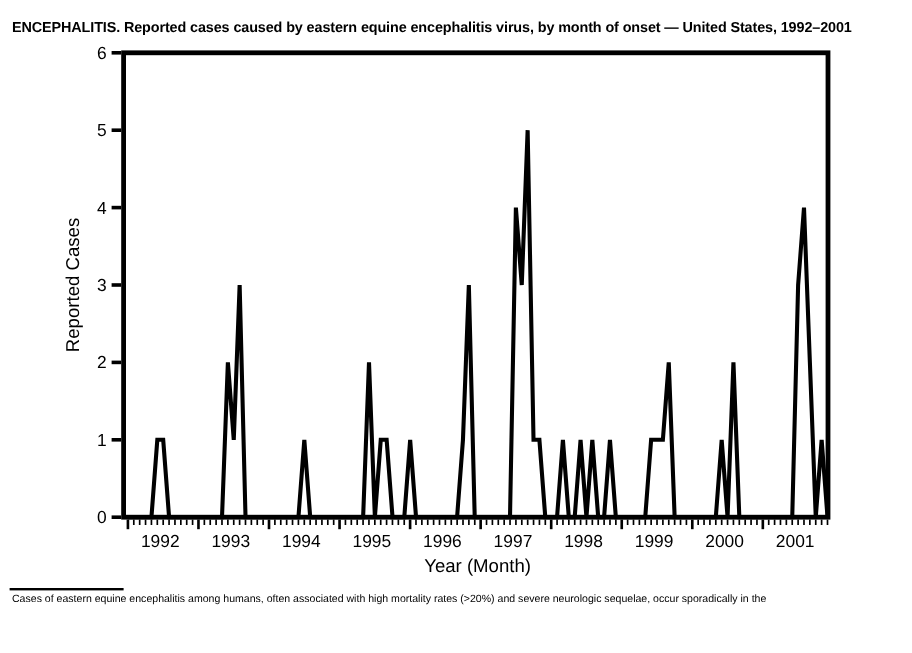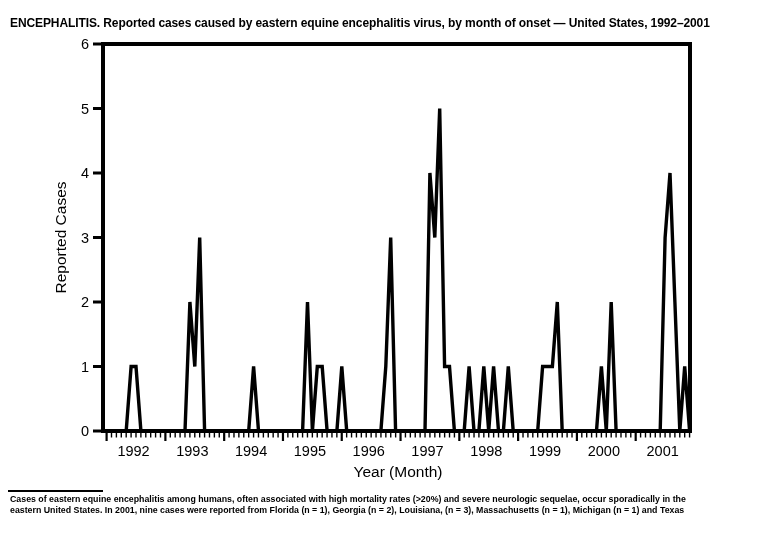--- a/index.html
+++ b/index.html
@@ -4,21 +4,21 @@
 <style>
   html,body{margin:0;padding:0;background:#ffffff;}
   #page{position:relative;width:760px;height:544px;background:#ffffff;overflow:hidden;
         font-family:"Liberation Sans", sans-serif;color:#000;}
   #chart-title{position:absolute;left:10px;top:16px;width:746px;
         font-size:12px;font-weight:bold;letter-spacing:-0.1px;white-space:nowrap;}
   #chart-svg{position:absolute;left:0;top:0;}
   #footnote-rule{position:absolute;left:8px;top:490px;width:95px;height:2px;background:#000;}
   #footnote{position:absolute;left:10px;top:494px;width:744px;
         font-size:8.8px;line-height:10.9px;letter-spacing:0px;}
-  .fn-line{white-space:nowrap;font-weight:bold;}
+  .fn-line{white-space:nowrap;}
 </style>
 </head>
 <body>
 
 <div id="page">
   <div id="chart-title">ENCEPHALITIS. Reported cases caused by eastern equine encephalitis virus, by month of onset — United States, 1992–2001</div>
 
   <svg id="chart-svg" width="760" height="490" viewBox="0 0 760 490">
       <line x1="93" y1="431" x2="101" y2="431" stroke="#000000" stroke-width="3"></line>
       <text x="89" y="436" text-anchor="end" font-size="14.5" font-family="&quot;Liberation Sans&quot;, sans-serif" fill="#000000">0</text>
@@ -166,15 +166,14 @@
       <text x="662.6365000000001" y="456" text-anchor="middle" font-size="14.5" font-family="&quot;Liberation Sans&quot;, sans-serif" fill="#000000">2001</text>
       <rect x="103" y="44" width="587" height="387" fill="none" stroke="#000000" stroke-width="4"></rect>
       <text x="398" y="477" text-anchor="middle" font-size="15.5" font-family="&quot;Liberation Sans&quot;, sans-serif" fill="#000000">Year (Month)</text>
       <text x="0" y="0" text-anchor="middle" font-size="15.5" font-family="&quot;Liberation Sans&quot;, sans-serif" fill="#000000" transform="translate(66,237.5) rotate(-90)">Reported Cases</text>
       <polyline points="106.6,431.0 111.5,431.0 116.4,431.0 121.3,431.0 126.2,431.0 131.1,366.5 136.0,366.5 140.9,431.0 145.8,431.0 150.7,431.0 155.6,431.0 160.5,431.0 165.4,431.0 170.3,431.0 175.2,431.0 180.1,431.0 185.0,431.0 189.9,302.0 194.8,366.5 199.7,237.5 204.6,431.0 209.5,431.0 214.4,431.0 219.3,431.0 224.2,431.0 229.1,431.0 234.0,431.0 238.9,431.0 243.8,431.0 248.7,431.0 253.6,366.5 258.5,431.0 263.4,431.0 268.3,431.0 273.2,431.0 278.1,431.0 283.0,431.0 287.9,431.0 292.8,431.0 297.7,431.0 302.6,431.0 307.5,302.0 312.4,431.0 317.3,366.5 322.2,366.5 327.1,431.0 332.0,431.0 336.9,431.0 341.8,366.5 346.7,431.0 351.5,431.0 356.4,431.0 361.3,431.0 366.2,431.0 371.1,431.0 376.0,431.0 380.9,431.0 385.8,366.5 390.7,237.5 395.6,431.0 400.5,431.0 405.4,431.0 410.3,431.0 415.2,431.0 420.1,431.0 425.0,431.0 429.9,173.0 434.8,237.5 439.7,108.5 444.6,366.5 449.5,366.5 454.4,431.0 459.3,431.0 464.2,431.0 469.1,366.5 474.0,431.0 478.9,431.0 483.8,366.5 488.7,431.0 493.6,366.5 498.5,431.0 503.4,431.0 508.3,366.5 513.2,431.0 518.1,431.0 523.0,431.0 527.9,431.0 532.8,431.0 537.7,431.0 542.6,366.5 547.5,366.5 552.4,366.5 557.3,302.0 562.2,431.0 567.1,431.0 572.0,431.0 576.9,431.0 581.8,431.0 586.7,431.0 591.6,431.0 596.5,431.0 601.4,366.5 606.3,431.0 611.2,302.0 616.1,431.0 621.0,431.0 625.9,431.0 630.8,431.0 635.7,431.0 640.6,431.0 645.5,431.0 650.4,431.0 655.3,431.0 660.2,431.0 665.1,237.5 670.0,173.0 674.9,302.0 679.8,431.0 684.7,366.5 689.6,431.0" fill="none" stroke="#000000" stroke-width="3.4" stroke-linejoin="miter" stroke-miterlimit="6"></polyline>
     </svg>
 
   <div id="footnote-rule"></div>
   <div id="footnote">
     <div class="fn-line">Cases of eastern equine encephalitis among humans, often associated with high mortality rates (&gt;20%) and severe neurologic sequelae, occur sporadically in the</div>
-    <div class="fn-line">eastern United States. In 2001, nine cases were reported from Florida (n = 1), Georgia (n = 2), Louisiana, (n = 3), Massachusetts (n = 1), Michigan (n = 1) and Texas</div>
   </div>
 </div>
 
 </body></html>

